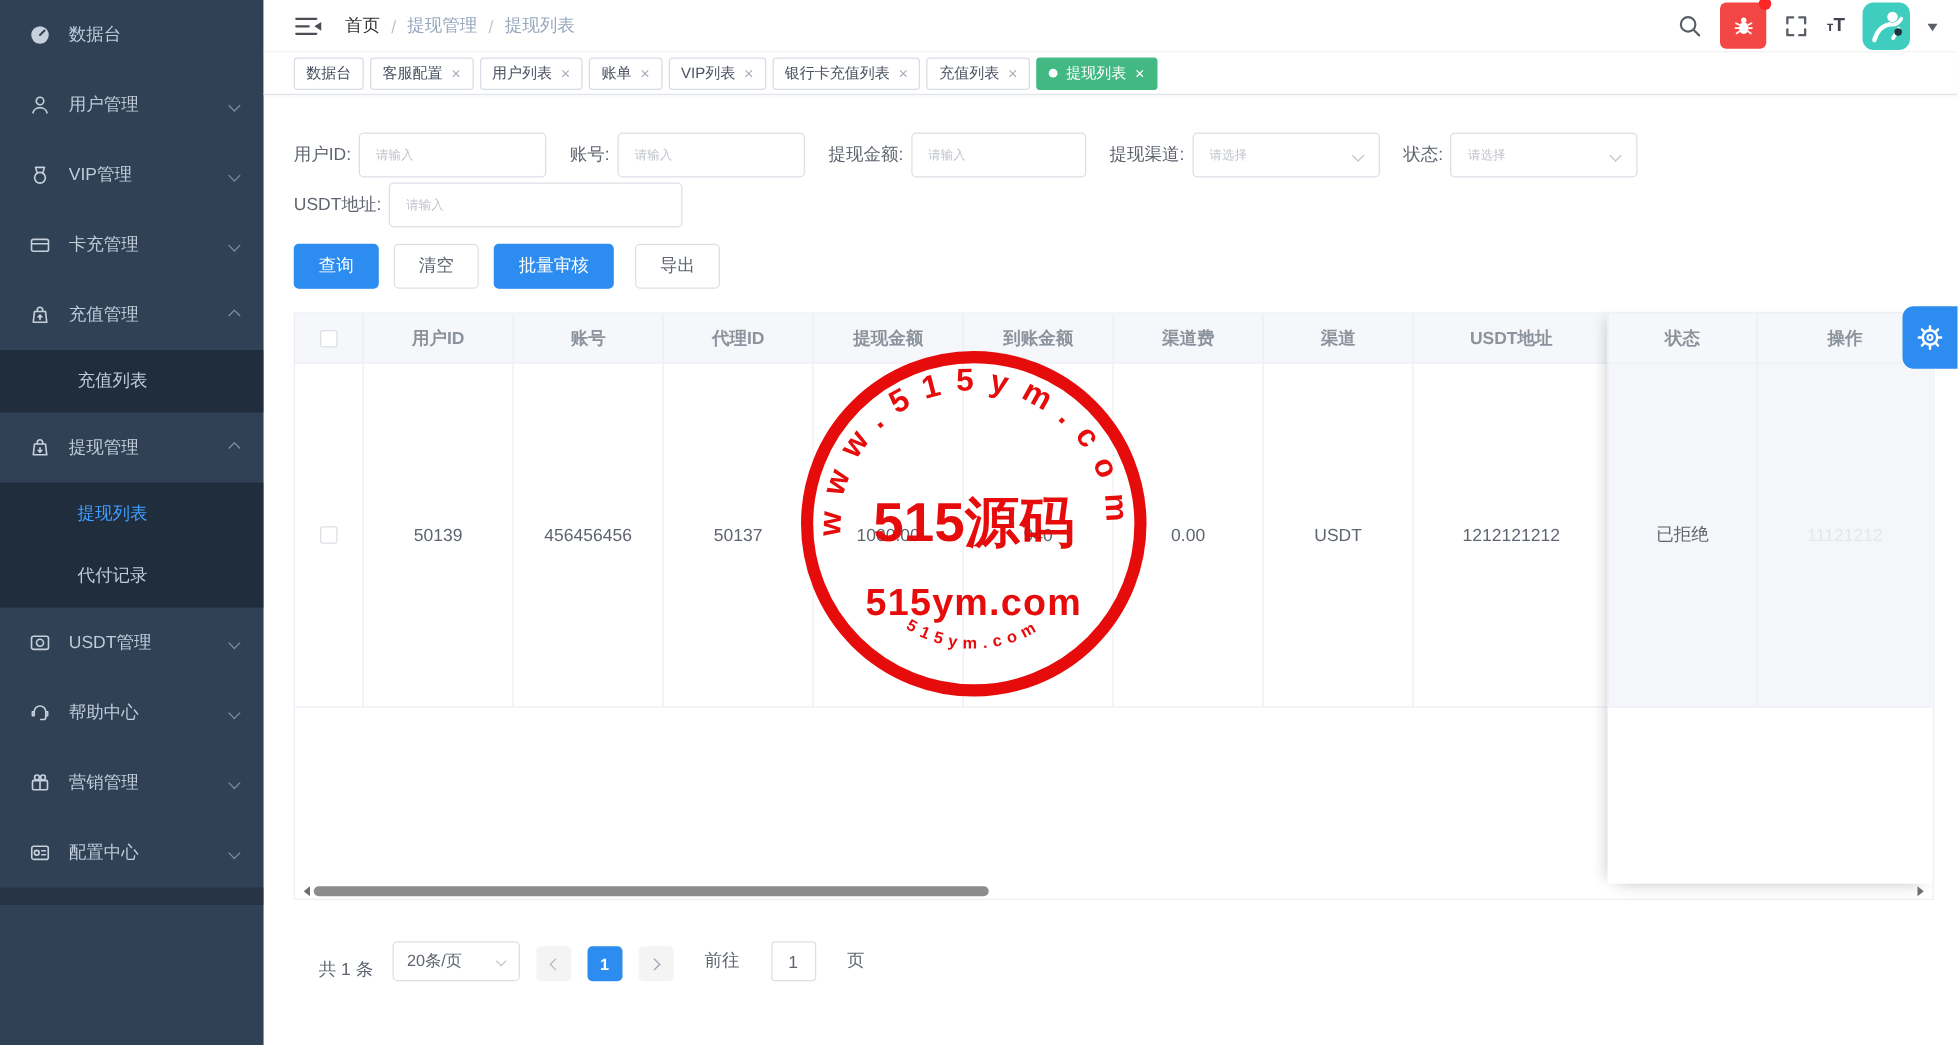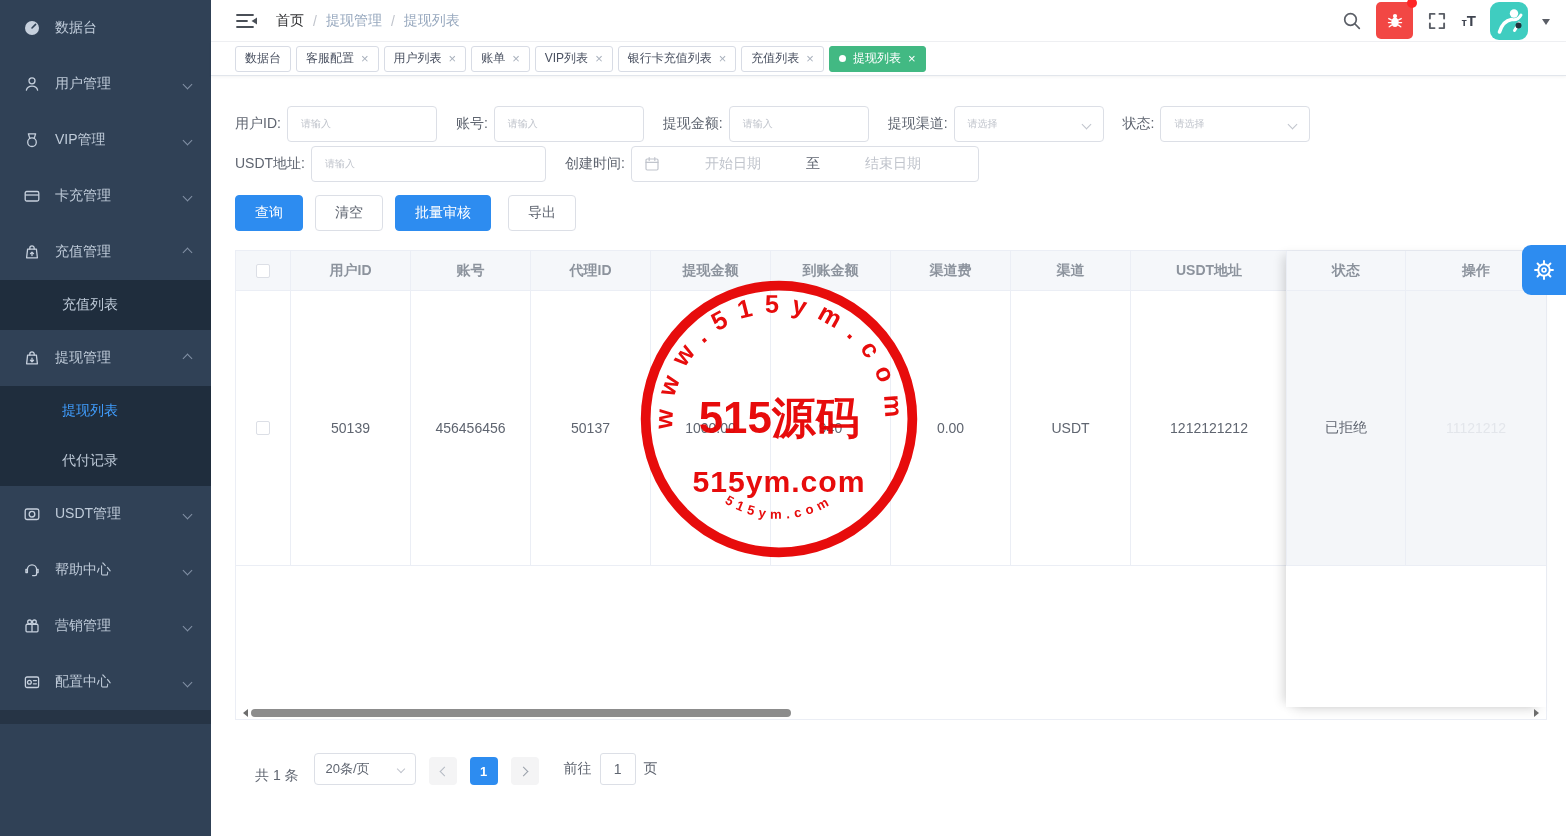--- a/index.html
+++ b/index.html
@@ -78,21 +78,21 @@
   .thumb{position:absolute;left:15px;width:540px;height:8px;border-radius:4px;background:#8c8c8c;cursor:grab}
   
   .pagination{display:flex;align-items:flex-end;margin-top:33px;padding-left:20px;font-size:14px;color:#5f6570}
   .pg-total{margin-right:15px}
   .pg-size{width:102px;height:32px;border:1px solid #dcdfe6;border-radius:4px;display:flex;align-items:center;justify-content:center;font-size:13px;color:#5f6570;cursor:pointer;gap:28px}
   .pg-size .chv2{width:6px;height:6px;border-right:1.3px solid #c0c4cc;border-bottom:1.3px solid #c0c4cc;transform:rotate(45deg)}
   .pg-btn{width:28px;height:28px;border-radius:4px;background:#f4f4f5;margin-left:13px;display:flex;align-items:center;justify-content:center;cursor:pointer}
   .pchv-l{width:7px;height:7px;border-left:1.6px solid #b4bac3;border-bottom:1.6px solid #b4bac3;transform:rotate(45deg);margin-left:3px}
   .pchv-r{width:7px;height:7px;border-right:1.6px solid #9aa0aa;border-bottom:1.6px solid #9aa0aa;transform:rotate(-45deg);margin-right:3px}
   .pg-active{width:28px;height:28px;border-radius:4px;background:#2d8cf0;color:#fff;font-weight:bold;font-size:13px;margin-left:13px;display:flex;align-items:center;justify-content:center;cursor:pointer}
-  .pg-goto{margin-left:25px;display:flex;align-items:center;gap:8px}
+  .pg-goto{margin-left:25px;display:flex;align-items:center;gap:25px}
   .pg-input{width:36px;height:32px;border:1px solid #dcdfe6;border-radius:3px;text-align:center;font-size:14px;color:#5f6570;font-family:inherit}
   
   .gear-fab{position:absolute;top:245px;right:0;width:44px;height:50px;background:#2d8cf0;border:none;border-radius:9px 0 0 9px;display:flex;align-items:center;justify-content:center;cursor:pointer;z-index:30}
   .watermark{position:absolute;left:633px;top:273px;width:292px;height:292px;z-index:25;pointer-events:none;opacity:.95}
 </style>
 </head>
 <body>
 
 <svg width="0" height="0" style="position:absolute">
 <defs>
@@ -407,31 +407,20 @@
             </div>
         </div>
       </div>
 
       <div class="f-row">
         <div class="f-group">
           <span class="f-label">USDT地址:</span>
           <div class="inp w235">
               <span class="ph">请输入</span>
             </div>
-        </div>
-        <div class="f-group">
-          <span class="f-label">创建时间:</span>
-          <div class="date-box">
-            <svg class="cal">
-                <use href="#i-cal"></use>
-              </svg>
-            <span class="d">开始日期</span>
-            <span class="to">至</span>
-            <span class="d">结束日期</span>
-          </div>
         </div>
       </div>
 
       <div class="btn-row">
         <button class="btn primary">查询</button>
         <button class="btn">清空</button>
         <button class="btn primary">批量审核</button>
         <button class="btn gap">导出</button>
       </div>
 

